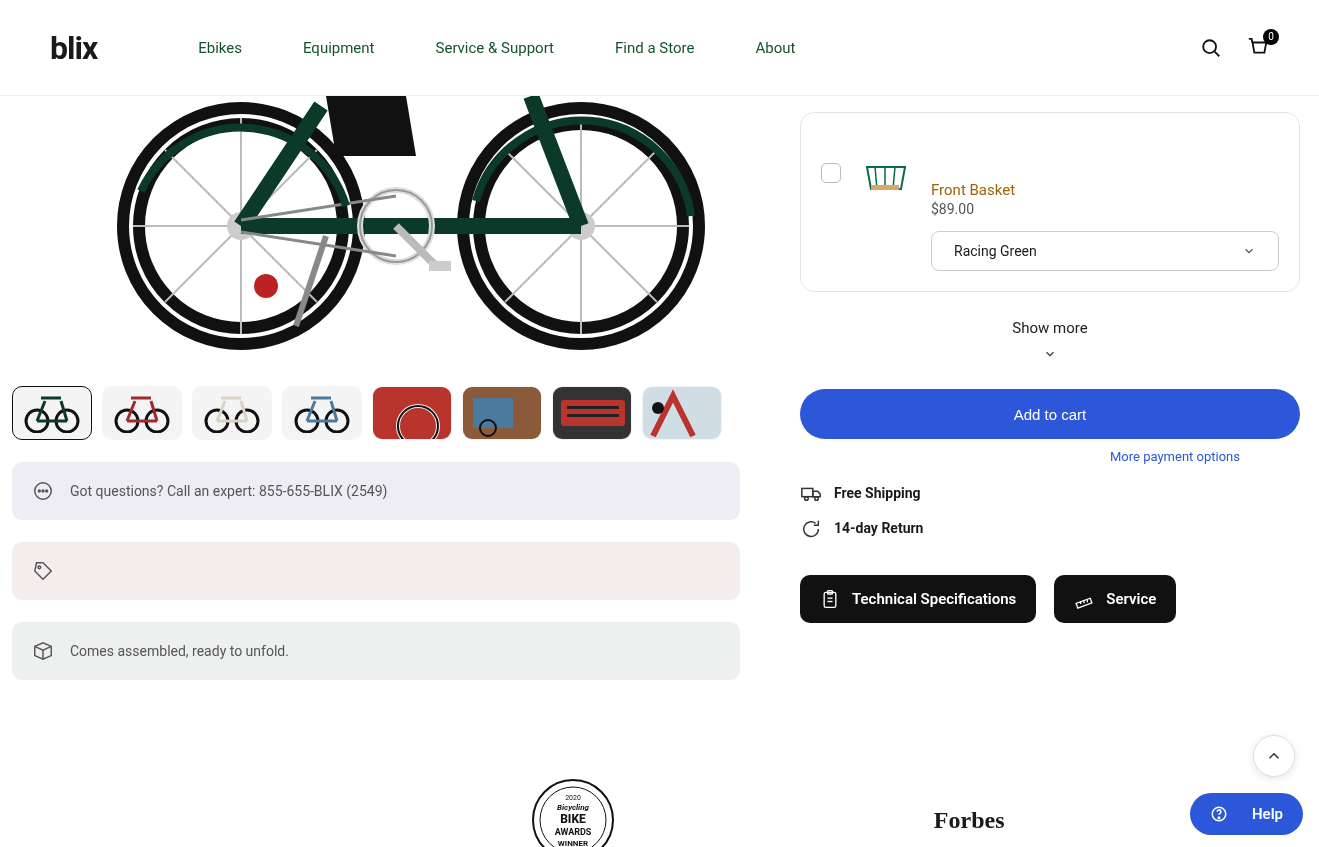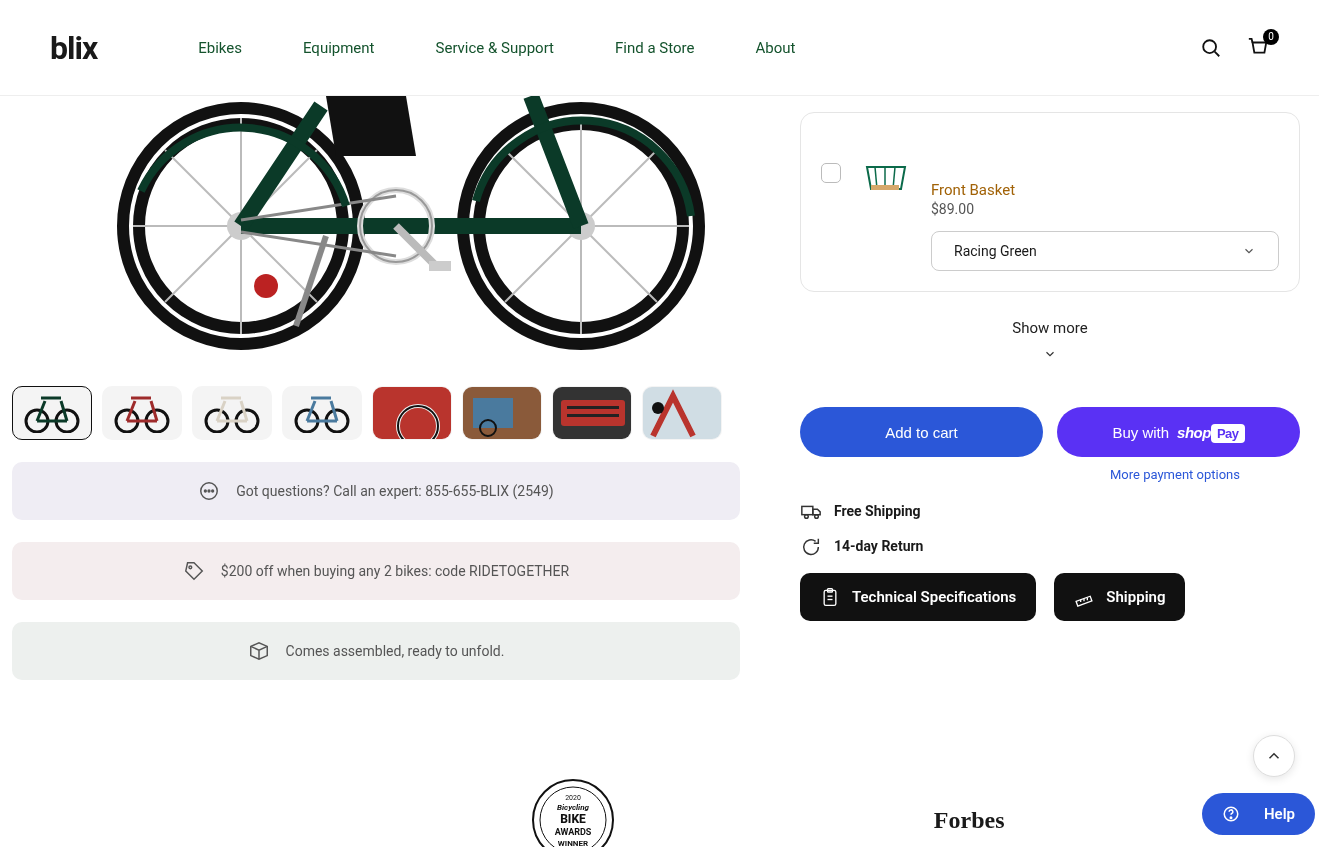--- a/index.html
+++ b/index.html
@@ -86,21 +86,20 @@
   .thumb.active { border-color: #111; }
   .info-strip {
     margin-top: 22px;
     border-radius: 10px;
     padding: 18px 20px;
     display: flex;
     align-items: center;
     gap: 16px;
     font-size: 14px;
     color: #555;
-    justify-content: center;
   }
   .strip-lilac { background: #efedf4; }
   .strip-pink  { background: #f4edee; }
   .strip-green { background: #edf0ee; }
 
   .right-col { width: 500px; padding-top: 16px;}
   .addon-card {
     border: 1px solid #e5e5e5;
     border-radius: 14px;
     padding: 20px;
@@ -150,37 +149,36 @@
     border-radius: 25px;
     display: flex;
     align-items: center;
     justify-content: center;
     gap: 8px;
     font-size: 15px;
     font-weight: 500;
     cursor: pointer;
     border: none;
     color: #fff;
-    margin-top: 18px;
   }
   .btn-blue   { background: #2b57d8; }
   .btn-indigo { background: #5a31f4; }
   .more-pay {
     text-align: center;
     color: #2b57d8;
     font-size: 13px;
     margin-top: 10px;
     margin-left: 50%;
     width: 50%;
     cursor: pointer;
   }
   .benefits { margin-top: 18px; display: flex; flex-direction: column; gap: 13px;}
   .benefit { display: flex; align-items: center; gap: 12px; font-size: 14px;}
   .benefit strong { font-weight: 700; }
-  .chip-row { display: flex; gap: 18px; margin-top: 16px;}
+  .chip-row { display: flex; gap: 18px; margin-top: 36px;}
   .chip {
     background: #111;
     color: #fff;
     border-radius: 10px;
     padding: 14px 20px;
     display: flex;
     align-items: center;
     gap: 12px;
     font-size: 15px;
     font-weight: 600;
@@ -192,21 +190,21 @@
     gap: 90px;
     padding: 60px 0 0 0;
   }
   .review-col {
     width: 300px;
     text-align: center;
   }
   .review-logo { height: 80px; display:flex; align-items:center; justify-content:flex-end; margin-bottom: 28px;}
   .help-fab {
     position: fixed;
-    bottom: 12px; right: 4px;
+    bottom: 12px; right: 16px;
     background: #2b57d8;
     color: #fff;
     border-radius: 24px;
     padding: 12px 20px;
     display: flex;
     align-items: flex-start;
     gap: 24px;
     font-size: 15px;
     font-weight: 600;
     cursor: pointer;
@@ -402,21 +400,20 @@
       <span>Got questions? Call an expert: 855-655-BLIX (2549)</span>
     </div>
 
     <div class="info-strip strip-pink">
       <span>
         <svg width="22" height="22" viewBox="0 0 24 24" fill="none" stroke="#555" stroke-width="1.6">
             <path d="M12 3l9 9-9 9-9-9 2-9z"></path>
             <circle cx="8" cy="8" r="1.5"></circle>
           </svg>
       </span>
-      <span>$200 off when buying any 2 bikes: code RIDETOGETHER</span>
     </div>
 
     <div class="info-strip strip-green">
       <span>
         <svg width="22" height="22" viewBox="0 0 24 24" fill="none" stroke="#555" stroke-width="1.6">
             <path d="M3 7l9-4 9 4v10l-9 4-9-4z"></path>
             <path d="M3 7l9 4 9-4M12 11v10"></path>
           </svg>
       </span>
       <span>Comes assembled, ready to unfold.</span>
@@ -456,26 +453,20 @@
         <svg width="14" height="14" viewBox="0 0 24 24" fill="none" stroke="#333" stroke-width="2">
             <polyline points="6 9 12 15 18 9"></polyline>
           </svg>
       </span>
     </div>
 
     <div class="btn-row">
       <button class="btn btn-blue">
         <span>Add to cart</span>
       </button>
-      <button class="btn btn-indigo">
-        <span>Buy with</span>
-        <span class="shop-pay-word">
-          <span>shop</span><span class="shop-pay-box">Pay</span>
-        </span>
-      </button>
     </div>
     <div class="more-pay">More payment options</div>
 
     <div class="benefits">
       <div class="benefit">
         <span>
           <svg width="22" height="22" viewBox="0 0 24 24" fill="none" stroke="#333" stroke-width="1.6">
               <rect x="2" y="7" width="12" height="9"></rect>
               <path d="M14 10h5l3 3v3h-8z"></path>
               <circle cx="7" cy="18" r="2"></circle>
@@ -509,21 +500,21 @@
       </div>
       <div class="chip">
         <span>
           <svg width="20" height="20" viewBox="0 0 24 24" fill="none" stroke="#fff" stroke-width="1.6">
               <rect x="3" y="14" width="18" height="6" transform="rotate(-20 12 17)"></rect>
               <line x1="8" y1="15" x2="8" y2="18"></line>
               <line x1="12" y1="14" x2="12" y2="17"></line>
               <line x1="16" y1="13" x2="16" y2="16"></line>
             </svg>
         </span>
-        <span>Shipping</span>
+        <span>Service</span>
       </div>
     </div>
   </div>
 </div>
 
 <section class="reviews">
   <div class="review-col">
     <div class="review-logo">
       <svg width="84" height="84" viewBox="0 0 84 84">
         <circle cx="42" cy="42" r="40" fill="none" stroke="#111" stroke-width="2"></circle>

